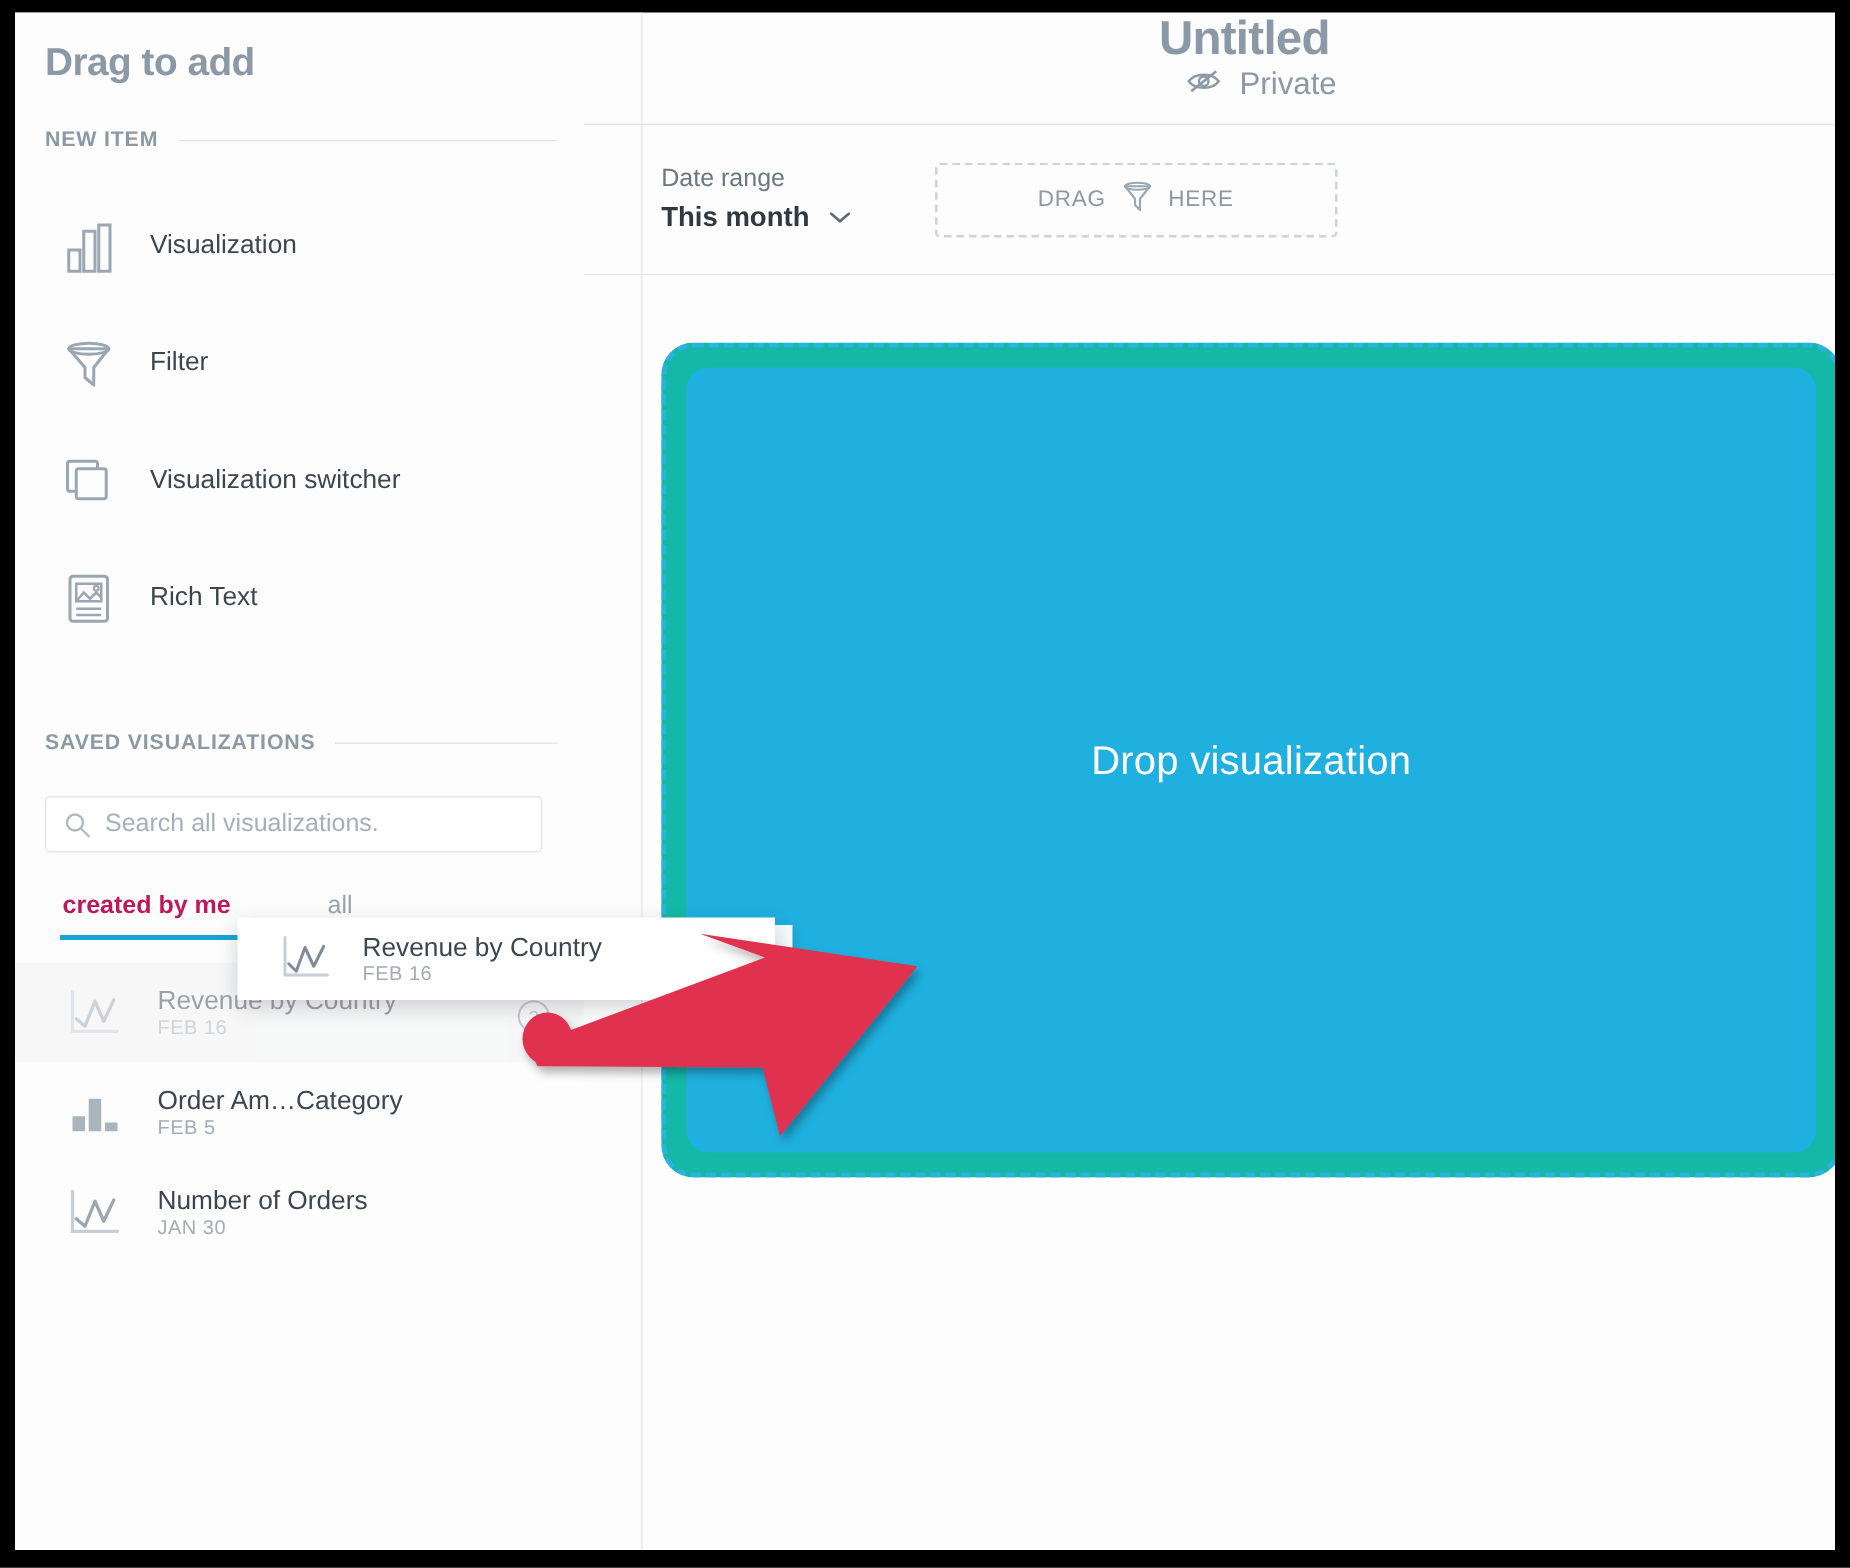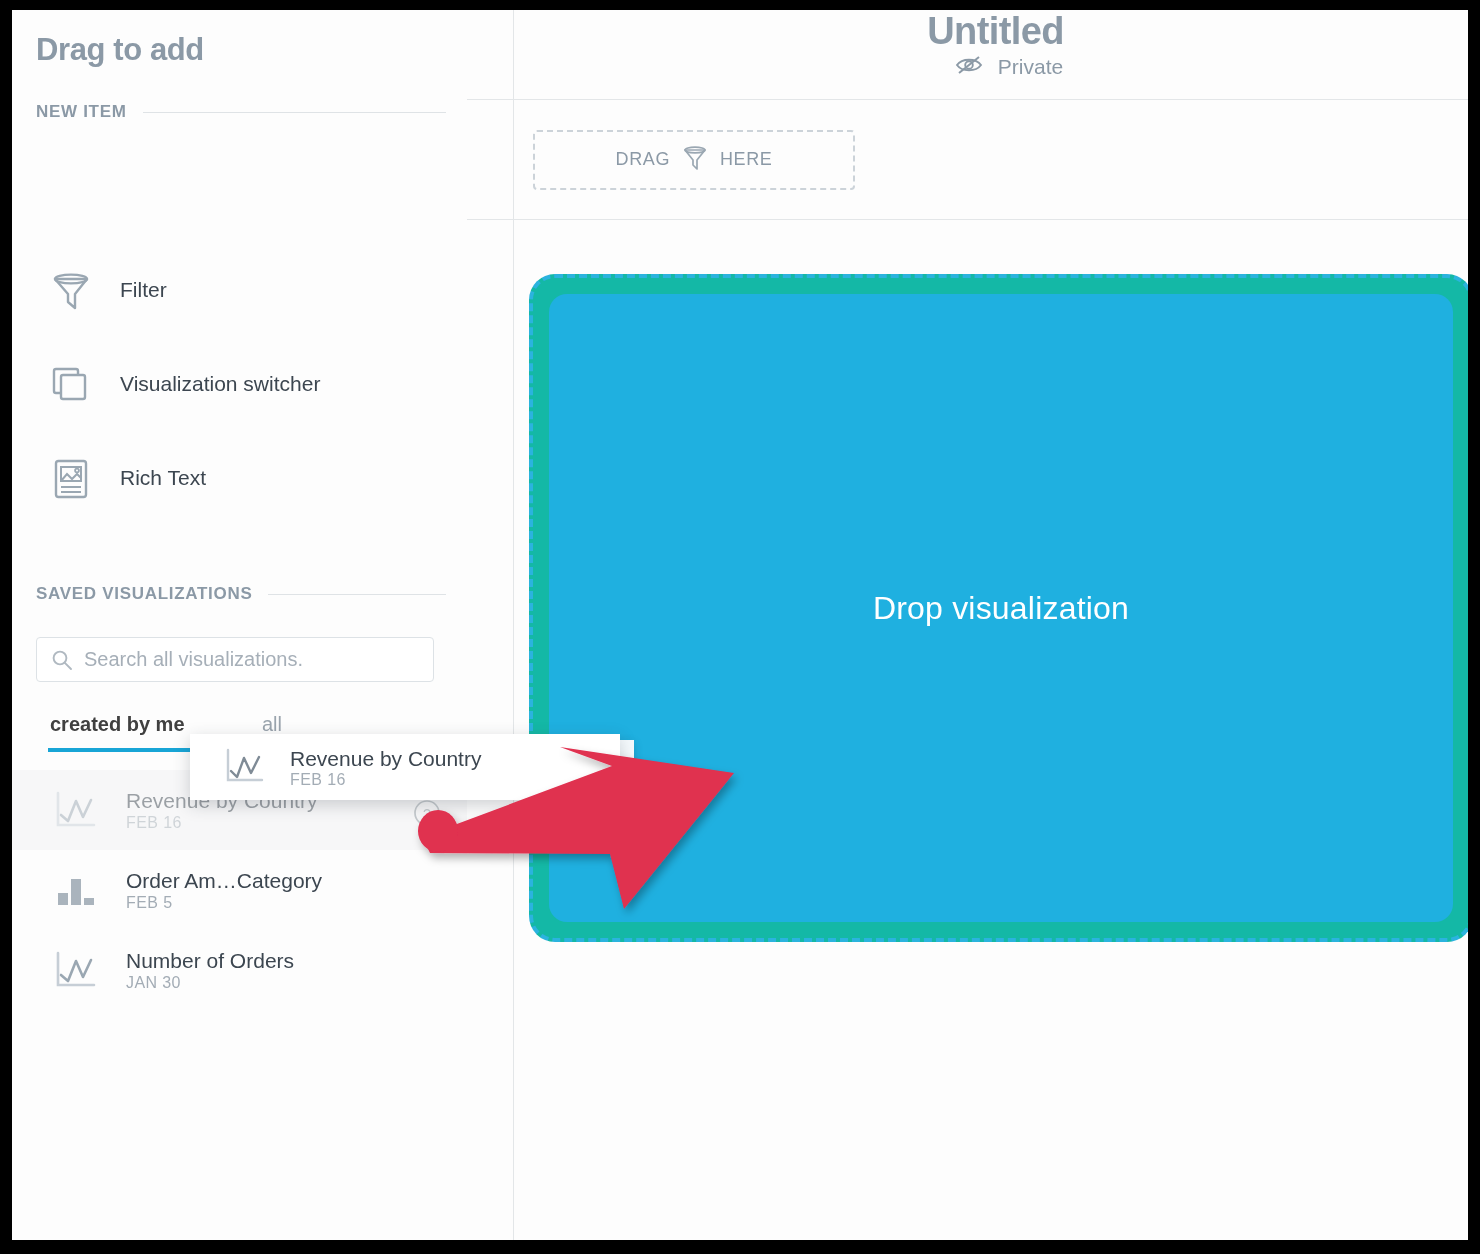--- a/index.html
+++ b/index.html
@@ -70,21 +70,21 @@
   #search-input::placeholder { color: #a6afb8; }
 
   
   #viz-tabs {
     position: absolute; left: 24px; top: 703px; width: 400px; height: 42px;
   }
   .vtab {
     position: absolute; top: 0;
     font-size: 20px; color: #9aa4ad; cursor: pointer;
   }
-  .vtab.active { color: #404040; font-weight: bold; }
+  .vtab.active { color: #be185d; font-weight: bold; }
   #tab-created { left: 14px; }
   #tab-all { left: 226px; }
   #tab-underline {
     position: absolute; left: 12px; top: 35px;
     width: 194px; height: 4px; background: #18a5d6;
   }
 
   
   #saved-list { position: absolute; left: 0; top: 760px; width: 455px; }
   .viz-row {
@@ -131,21 +131,21 @@
     border-bottom: 1px solid #e3e6e8;
     display: flex; align-items: center; flex-direction: column;
   }
   #doc-title {
     margin-left: 56px; font-size: 38px; font-weight: bold;
     color: #8b99a6; letter-spacing: -0.6px;
   }
   #privacy {
     margin-left: 82px; display: flex; align-items: center;
   }
-  #privacy .lbl { font-size: 21px; color: #8b99a6; margin-left: 14px; }
+  #privacy .lbl { font-size: 25px; color: #8b99a6; margin-left: 14px; }
 
   #filterbar {
     position: absolute; left: 0; top: 90px; width: 100%; height: 120px;
     border-bottom: 1px solid #e3e6e8;
     display: flex; align-items: center;
   }
   #date-range { margin-left: 62px; }
   #date-range .cap { font-size: 20px; color: #6a7782; }
   #date-range .val {
     font-size: 22px; font-weight: bold; color: #2f3941;
@@ -194,20 +194,30 @@
 
   <div id="sidebar">
 
     <div id="drag-to-add">Drag to add</div>
 
     <div id="sec-new-item" class="sec-head">
       <span class="t">NEW ITEM</span>
       <span class="rule"></span>
     </div>
 
+    <div class="new-item-row" style="top:158px">
+      <span class="ni-icon">
+        <svg width="46" height="46" viewBox="0 0 46 46">
+          <rect x="7" y="27" width="9" height="17" fill="none" stroke="#9aa7b2" stroke-width="2.4"></rect>
+          <rect x="19" y="12" width="9" height="32" fill="none" stroke="#9aa7b2" stroke-width="2.4"></rect>
+          <rect x="31" y="7" width="9" height="37" fill="none" stroke="#9aa7b2" stroke-width="2.4"></rect>
+        </svg>
+      </span>
+      <span class="lbl">Visualization</span>
+    </div>
 
     <div class="new-item-row" style="top:252px">
       <span class="ni-icon">
         <svg width="46" height="46" viewBox="0 0 46 46">
           <path d="M7 12 L39 12 L27 27 L27 41 L20 35 L20 27 Z" fill="none" stroke="#9aa7b2" stroke-width="2.4" stroke-linejoin="round"></path>
           <ellipse cx="23" cy="12" rx="16" ry="4.4" fill="none" stroke="#9aa7b2" stroke-width="2.4"></ellipse>
         </svg>
       </span>
       <span class="lbl">Filter</span>
     </div>
@@ -318,20 +328,31 @@
             <path d="M3 12 C8 5, 22 5, 27 12 C22 19, 8 19, 3 12 Z" fill="none" stroke="#8b99a6" stroke-width="1.9"></path>
             <circle cx="15" cy="12" r="3.8" fill="none" stroke="#8b99a6" stroke-width="1.9"></circle>
             <line x1="5" y1="20" x2="25" y2="4" stroke="#8b99a6" stroke-width="2.1"></line>
           </svg>
         </span>
         <span class="lbl">Private</span>
       </span>
     </div>
 
     <div id="filterbar">
+      <div id="date-range">
+        <div class="cap">Date range</div>
+        <div class="val">
+          <span>This month</span>
+          <span class="chev">
+            <svg width="20" height="14" viewBox="0 0 20 14">
+              <path d="M3 4 L10 10 L17 4" fill="none" stroke="#5e6a74" stroke-width="2.1" stroke-linecap="round" stroke-linejoin="round"></path>
+            </svg>
+          </span>
+        </div>
+      </div>
 
       <div id="drag-here">
         <span class="w">DRAG</span>
         <span class="funnel">
           <svg width="26" height="30" viewBox="0 0 26 30">
             <path d="M3 7 L23 7 L15 17 L15 26 L11 22 L11 17 Z" fill="none" stroke="#9aa7b2" stroke-width="1.7" stroke-linejoin="round"></path>
             <ellipse cx="13" cy="7" rx="10" ry="2.8" fill="none" stroke="#9aa7b2" stroke-width="1.7"></ellipse>
           </svg>
         </span>
         <span class="w">HERE</span>

